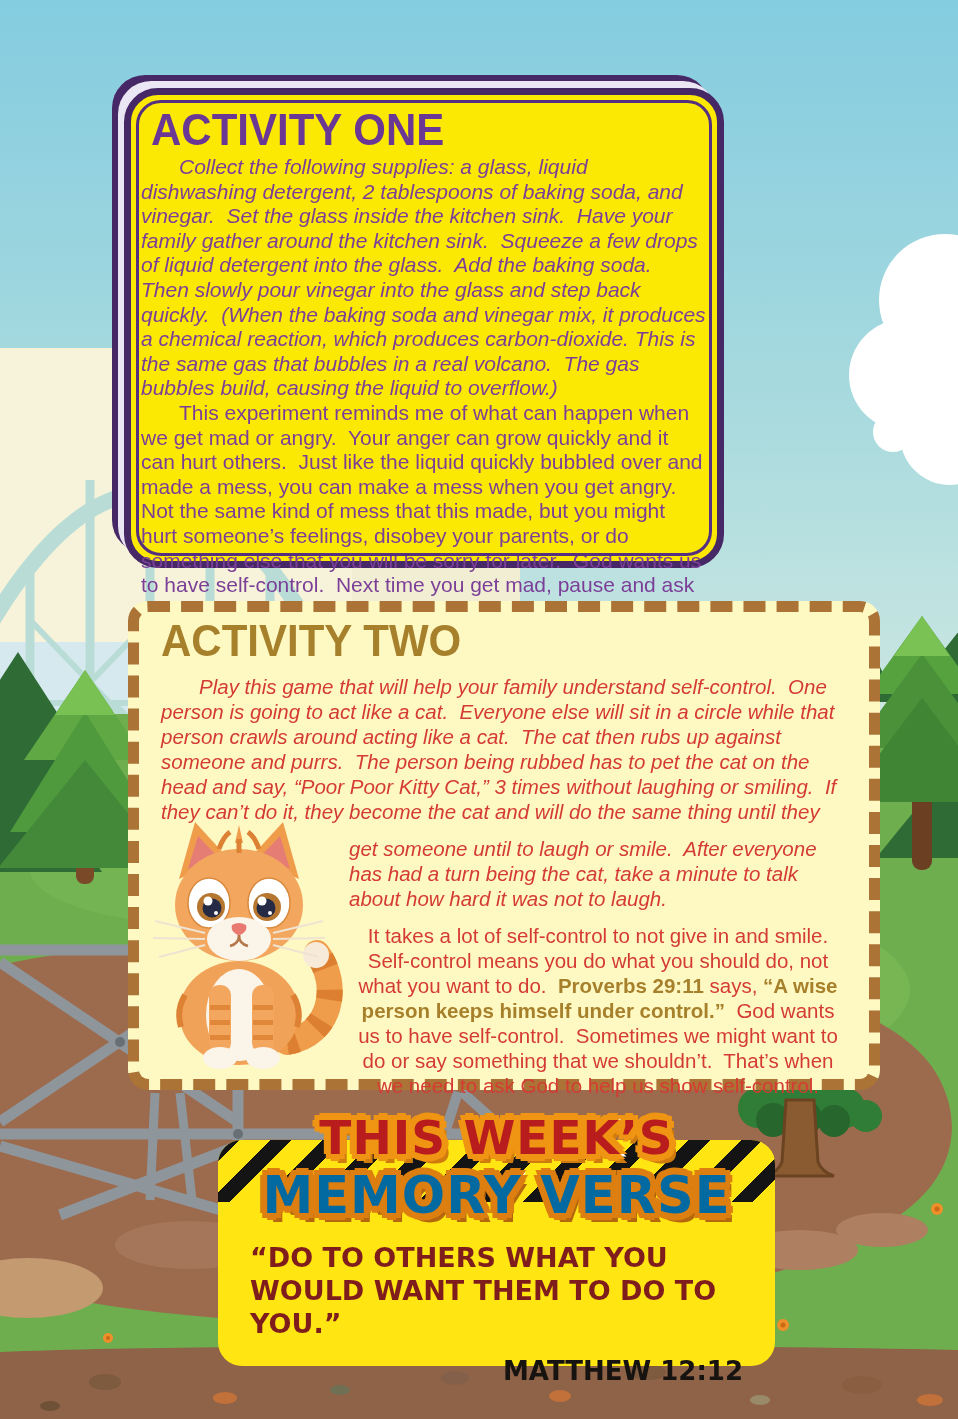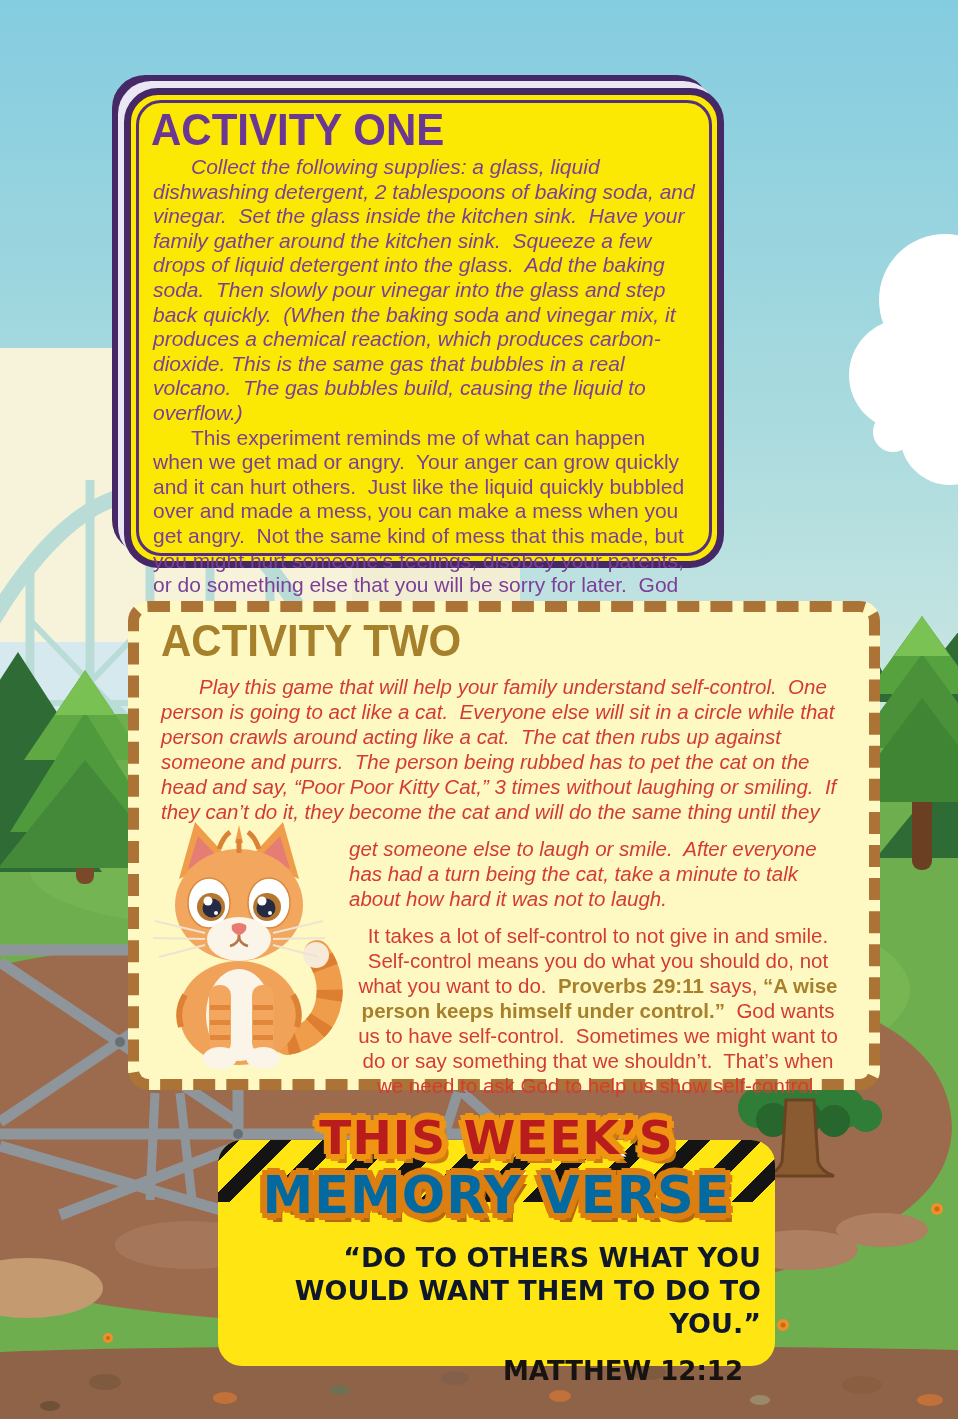--- a/index.html
+++ b/index.html
@@ -19,21 +19,21 @@
   }
   .card-one::after{
     content:"";position:absolute;inset:5px;border:3px solid #553080;
     border-radius:25px;pointer-events:none;
   }
   .card-one h1{
     margin:14px 0 4px 0;padding-left:20px;
     font-size:42px;line-height:1;font-weight:bold;letter-spacing:0px;
     color:#6b3795;transform:scaleY(1.04);transform-origin:left top;
   }
-  .card-one .body{padding:0 22px;color:#7b3f98;font-size:21px;line-height:24.6px;}
+  .card-one .body{padding:0 10px;color:#7b3f98;font-size:21px;line-height:24.6px;}
   .card-one p{margin:0;text-indent:38px;white-space:pre-wrap;}
   .card-one p.ital{font-style:italic;}
 
   
   .card-two{
     position:absolute;left:128px;top:601px;width:752px;height:489px;
     background:#fef9c3;border:11px dashed #ab7336;border-radius:20px;
     z-index:2;box-sizing:border-box;
   }
   .card-two h1{
@@ -73,23 +73,23 @@
       -5px -5px 0 #ef9413,5px -5px 0 #ef9413,-5px 5px 0 #ef9413,5px 5px 0 #ef9413,
       7px 9px 0 #d07b0e;
   }
   .bubble-2{
     top:30px;font-size:51px;letter-spacing:1px;color:#0369a1;
     text-shadow:-7px 0 0 #dd7f10,7px 0 0 #dd7f10,0 -7px 0 #dd7f10,0 7px 0 #dd7f10,
       -5px -5px 0 #dd7f10,5px -5px 0 #dd7f10,-5px 5px 0 #dd7f10,5px 5px 0 #dd7f10,
       6px 9px 0 #b5670d;
   }
   .verse-text{
-    margin-top:101px;padding:0 14px;text-align:right;
+    margin-top:101px;padding:0 32px;text-align:left;
     font-family:"DejaVu Sans",sans-serif;font-weight:bold;
-    font-size:27px;line-height:33px;color:#0f172a;
+    font-size:27px;line-height:33px;color:#7f1d1d;
   }
   .verse-ref{
     margin-top:16px;padding-right:32px;text-align:right;
     font-family:"DejaVu Sans",sans-serif;font-weight:bold;
     font-size:26px;color:#161310;
   }
 </style>
 </head>
 <body>
 
@@ -257,21 +257,21 @@
     <p>This experiment reminds me of what can happen when we get mad or angry.  Your anger can grow quickly and it can hurt others.  Just like the liquid quickly bubbled over and made a mess, you can make a mess when you get angry.  Not the same kind of mess that this made, but you might hurt someone’s feelings, disobey your parents, or do something else that you will be sorry for later.  God wants us to have self-control.  Next time you get mad, pause and ask God to help you have self-control and do the right thing.</p>
   </div>
 </section>
 
 <section class="card-two">
   <h1>ACTIVITY TWO</h1>
   <div class="body">
     <p class="p1a">Play this game that will help your family understand self-control.  One person is going to act like a cat.  Everyone else will sit in a circle while that person crawls around acting like a cat.  The cat then rubs up against someone and purrs.  The person being rubbed has to pet the cat on the head and say, “Poor Poor Kitty Cat,” 3 times without laughing or smiling.  If they can’t do it, they become the cat and will do the same thing until they</p>
     <div class="at2-flow">
       <div class="cat-spacer"></div>
-      <p class="p1b">get someone else to laugh or smile.  After everyone has had a turn being the cat, take a minute to talk about how hard it was not to laugh.</p>
+      <p class="p1b">get someone until to laugh or smile.  After everyone has had a turn being the cat, take a minute to talk about how hard it was not to laugh.</p>
       <p class="p2"><span class="seg-red">It takes a lot of self-control to not give in and smile.  Self-control means you do what you should do, not what you want to do.  </span><span class="seg-gold-bold">Proverbs 29:11</span><span class="seg-red"> says, </span><span class="seg-gold-bold">“A wise person keeps himself under control.”</span><span class="seg-red">  God wants us to have self-control.  Sometimes we might want to do or say something that we shouldn’t.  That’s when we need to ask God to help us show self-control.</span></p>
     </div>
   </div>
 
   <svg class="kitten" viewBox="0 0 205 258" xmlns="http://www.w3.org/2000/svg">
 
     <path d="M148,225 C192,218 202,168 178,136" stroke="#ef9c4b" stroke-width="26" fill="none" stroke-linecap="round"></path>
     <path d="M148,225 C192,218 202,168 178,136" stroke="#dc7f30" stroke-width="26" fill="none" stroke-dasharray="10 22"></path>
     <circle cx="177" cy="138" r="13" fill="#f7ead9"></circle>
 

